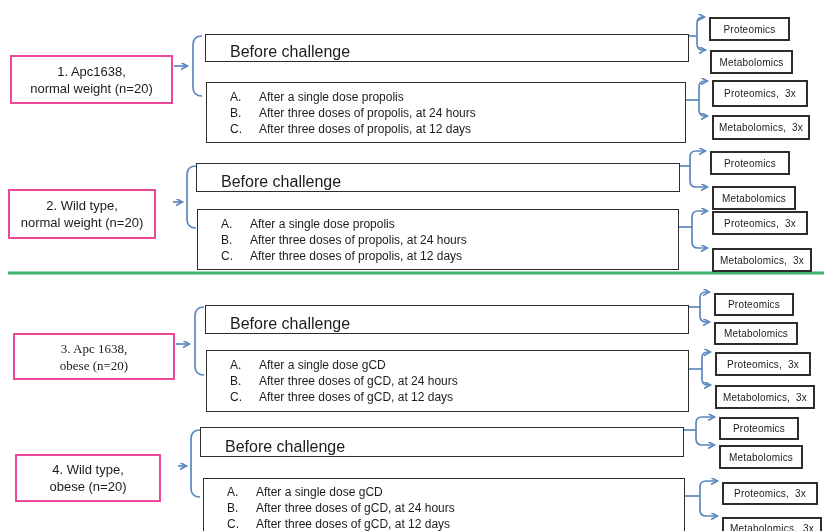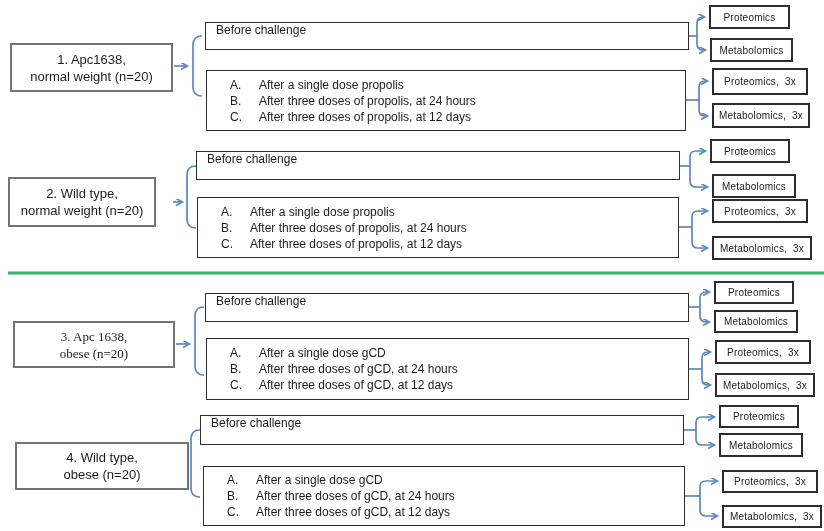--- a/index.html
+++ b/index.html
@@ -7,44 +7,44 @@
     position: relative;
     width: 824px;
     height: 531px;
     background: #ffffff;
     font-family: "Liberation Sans", "DejaVu Sans", sans-serif;
     color: #1c1c1c;
     overflow: hidden;
   }
   .box { position: absolute; box-sizing: border-box; background: #ffffff; }
   .group-box {
-    border: 2px solid #737373;
+    border: 2px solid #ec4899;
     display: flex; flex-direction: column;
     align-items: center; justify-content: center;
     font-size: 13px; line-height: 17px; text-align: center;
   }
   .phase-box {
     border: 1.5px solid #2d2d2d;
-    display: flex; align-items: flex-start;
-    font-size: 12px; padding-left: 10px;
+    display: flex; align-items: flex-end;
+    font-size: 16px; padding-left: 24px;
   }
   .after-box {
     border: 1.5px solid #2d2d2d;
     display: flex; flex-direction: column; justify-content: center;
     font-size: 12px; padding-left: 23px; padding-right: 4px;
   }
   .after-row { display: flex; line-height: 16px; }
   .after-row .letter { width: 29px; flex: 0 0 29px; }
   .leaf-box {
     border: 2px solid #2d2d2d;
     display: flex; align-items: center; justify-content: center;
     font-size: 10px; white-space: pre; letter-spacing: 0.2px;
   }
   #connector-layer { position: absolute; left: 0; top: 0; z-index: 0; }
-  .box { z-index: 1; }
+  .box { z-index: 1; margin-top: 12px; }
 </style>
 </head>
 <body>
 
 <div id="canvas">
 
   <svg id="connector-layer" width="824" height="531" viewBox="0 0 824 531">
     <defs>
       <marker id="arrow" markerWidth="10" markerHeight="10" refX="6" refY="3.5" orient="auto" markerUnits="userSpaceOnUse">
         <path d="M0,0 L6.5,3.5 L0,7" fill="none" stroke="#5b87be" stroke-width="1.6"></path>
@@ -169,21 +169,21 @@
     <div class="after-row">
       <span class="letter">C.</span>
       <span>After three doses of gCD, at 12 days</span>
     </div>
   </div>
   <div class="box leaf-box" style="left:714px; top:281px; width:80px; height:23px;">Proteomics</div>
   <div class="box leaf-box" style="left:714px; top:310px; width:84px; height:23px;">Metabolomics</div>
   <div class="box leaf-box" style="left:715px; top:340px; width:96px; height:24px;">Proteomics,  3x</div>
   <div class="box leaf-box" style="left:715px; top:373px; width:100px; height:24px;">Metabolomics,  3x</div>
 
-  <div class="box group-box" style="left:15px; top:442px; width:174px; height:48px;">
+  <div class="box group-box" style="left:15px; top:442px; width:146px; height:48px;">
     <span>4. Wild type,</span>
     <span>obese (n=20)</span>
   </div>
   <div class="box phase-box" style="left:200px; top:415px; width:484px; height:30px;">
     <span>Before challenge</span>
   </div>
   <div class="box after-box" style="left:203px; top:466px; width:482px; height:60px;">
     <div class="after-row">
       <span class="letter">A.</span>
       <span>After a single dose gCD</span>

